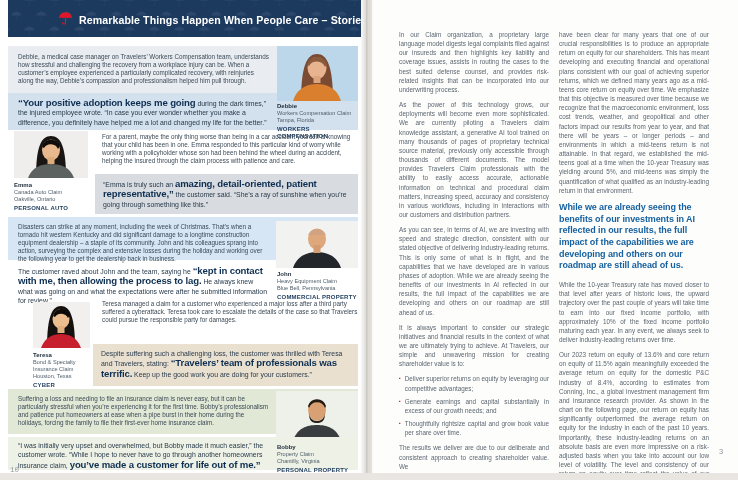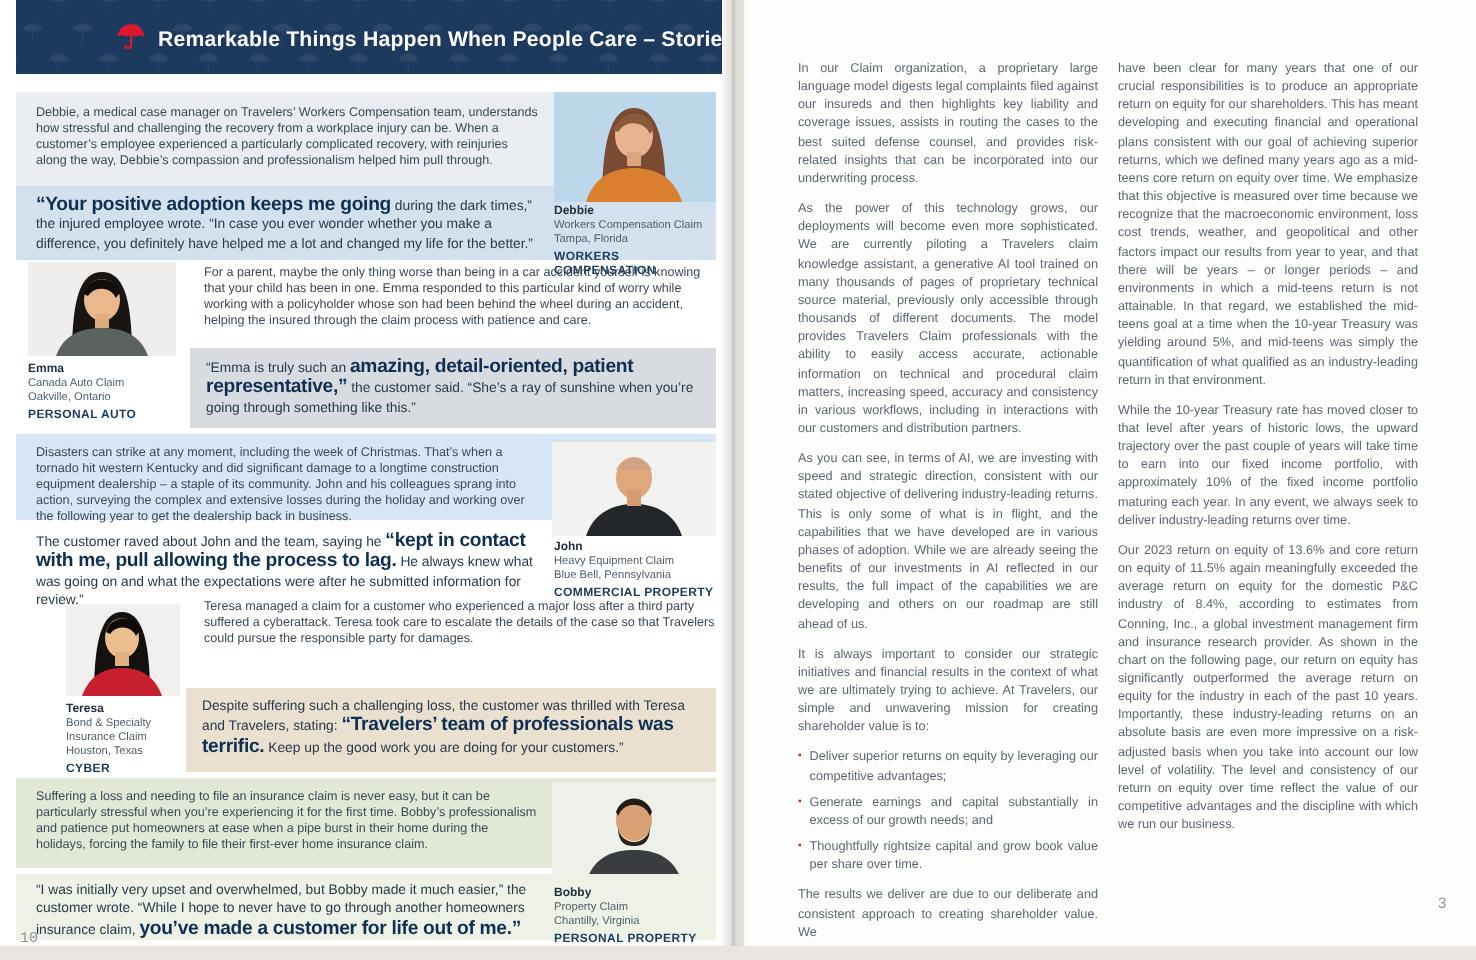--- a/index.html
+++ b/index.html
@@ -189,21 +189,21 @@
   <div class="abs" style="left:276px;top:221px;width:82px;height:47px;">
     <svg class="photo-svg" viewBox="0 0 82 47">
       <rect width="82" height="47" fill="#f2f2f0"></rect>
       <ellipse cx="41" cy="18" rx="9" ry="10.5" fill="#dfa77c"></ellipse>
       <path d="M32 14 a9.5 9 0 0 1 18 0 Z" fill="#caa186" opacity="0.7"></path>
       <path d="M17 47 C21 35 31 31 41 31 C51 31 61 35 65 47 Z" fill="#23272b"></path>
       <rect x="37.5" y="24" width="7" height="8" fill="#d49c70"></rect>
     </svg>
   </div>
   <div class="abs quote-text" style="left:18px;top:266px;width:250px;">
-    <span>The customer raved about John and the team, saying he </span><span class="quote-em">“kept in contact with me, pull allowing the process to lag.</span><span> He always knew what was going on and what the expectations were after he submitted information for review.”</span>
+    <span>The customer raved about John and the team, saying he </span><span class="quote-em">“kept in contact with me, then allowing the process to lag.</span><span> He always knew what was going on and what the expectations were after he submitted information for review.”</span>
   </div>
   <div class="abs caption" style="left:277px;top:271px;width:80px;">
     <span class="cap-name">John</span>
     <span class="cap-line">Heavy Equipment Claim</span>
     <span class="cap-line">Blue Bell, Pennsylvania</span>
     <span class="cap-cat">COMMERCIAL PROPERTY</span>
   </div>
 
   <div class="abs intro-text" style="left:102px;top:300px;width:258px;">Teresa managed a claim for a customer who experienced a major loss after a third party suffered a cyberattack. Teresa took care to escalate the details of the case so that Travelers could pursue the responsible party for damages.</div>
   <div class="abs" style="left:33px;top:302px;width:57px;height:46px;">
@@ -271,20 +271,21 @@
       </div>
       <div class="bullet-item">
         <span class="bullet-text">Thoughtfully rightsize capital and grow book value per share over time.</span>
       </div>
     </div>
     <p class="body-p">The results we deliver are due to our deliberate and consistent approach to creating shareholder value. We</p>
   </div>
 
   <div id="col-2" class="col">
     <p class="body-p">have been clear for many years that one of our crucial responsibilities is to produce an appropriate return on equity for our shareholders. This has meant developing and executing financial and operational plans consistent with our goal of achieving superior returns, which we defined many years ago as a mid-teens core return on equity over time. We emphasize that this objective is measured over time because we recognize that the macroeconomic environment, loss cost trends, weather, and geopolitical and other factors impact our results from year to year, and that there will be years – or longer periods – and environments in which a mid-teens return is not attainable. In that regard, we established the mid-teens goal at a time when the 10-year Treasury was yielding around 5%, and mid-teens was simply the quantification of what qualified as an industry-leading return in that environment.</p>
+    <p class="pull-quote">While we are already seeing the benefits of our investments in AI reflected in our results, the full impact of the capabilities we are developing and others on our roadmap are still ahead of us.</p>
     <p class="body-p">While the 10-year Treasury rate has moved closer to that level after years of historic lows, the upward trajectory over the past couple of years will take time to earn into our fixed income portfolio, with approximately 10% of the fixed income portfolio maturing each year. In any event, we always seek to deliver industry-leading returns over time.</p>
     <p class="body-p">Our 2023 return on equity of 13.6% and core return on equity of 11.5% again meaningfully exceeded the average return on equity for the domestic P&amp;C industry of 8.4%, according to estimates from Conning, Inc., a global investment management firm and insurance research provider. As shown in the chart on the following page, our return on equity has significantly outperformed the average return on equity for the industry in each of the past 10 years. Importantly, these industry-leading returns on an absolute basis are even more impressive on a risk-adjusted basis when you take into account our low level of volatility. The level and consistency of our return on equity over time reflect the value of our competitive advantages and the discipline with which we run our business.</p>
   </div>
 
   <div class="page-num" style="left:347px;top:447px;">3</div>
 </div>
 
 <div id="gutter"></div>
 <div id="bottom-strip"></div>
 

